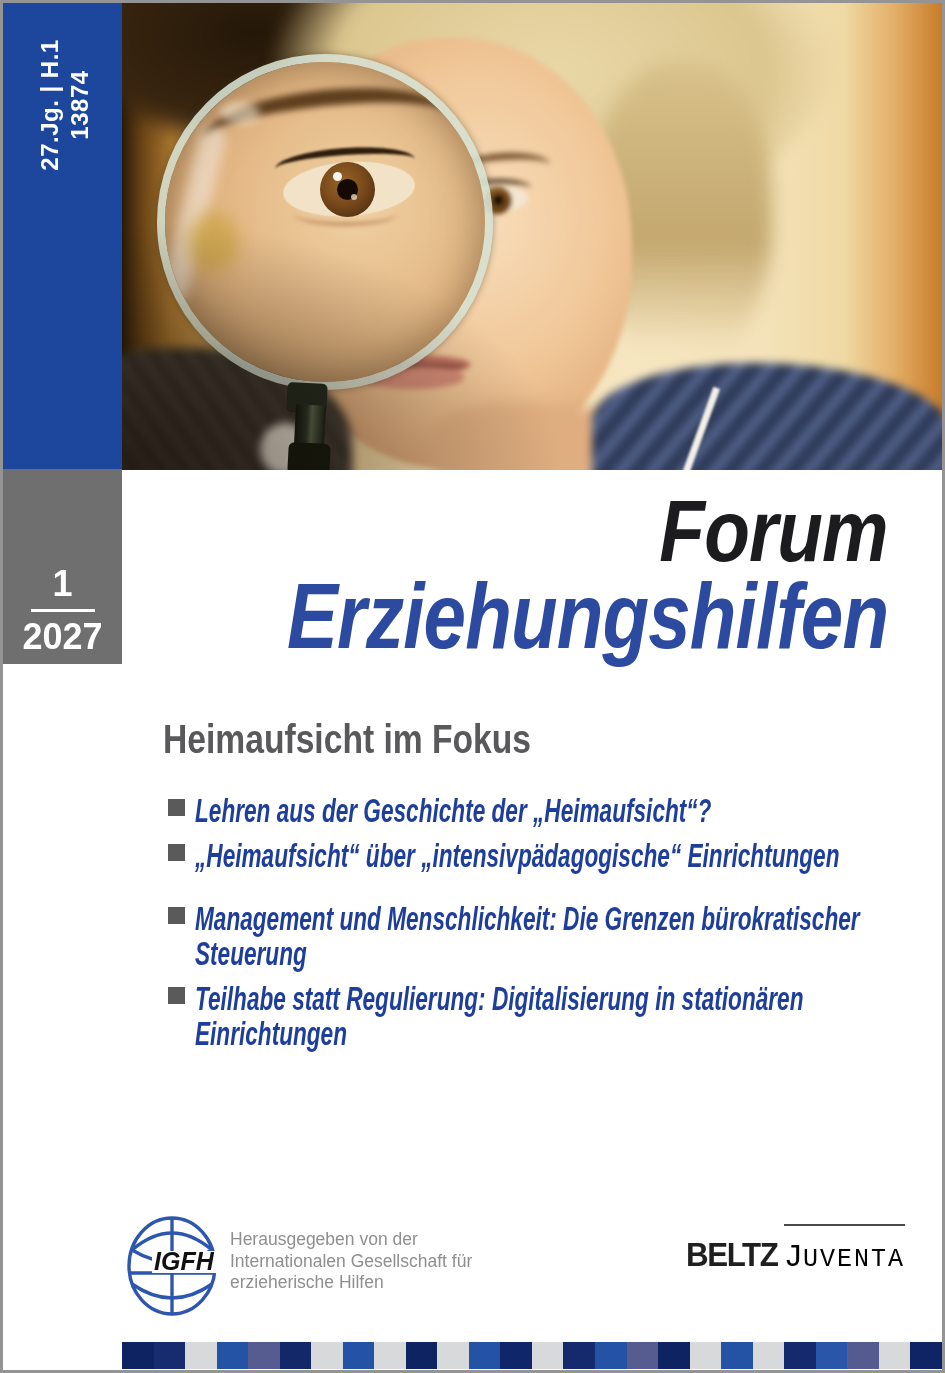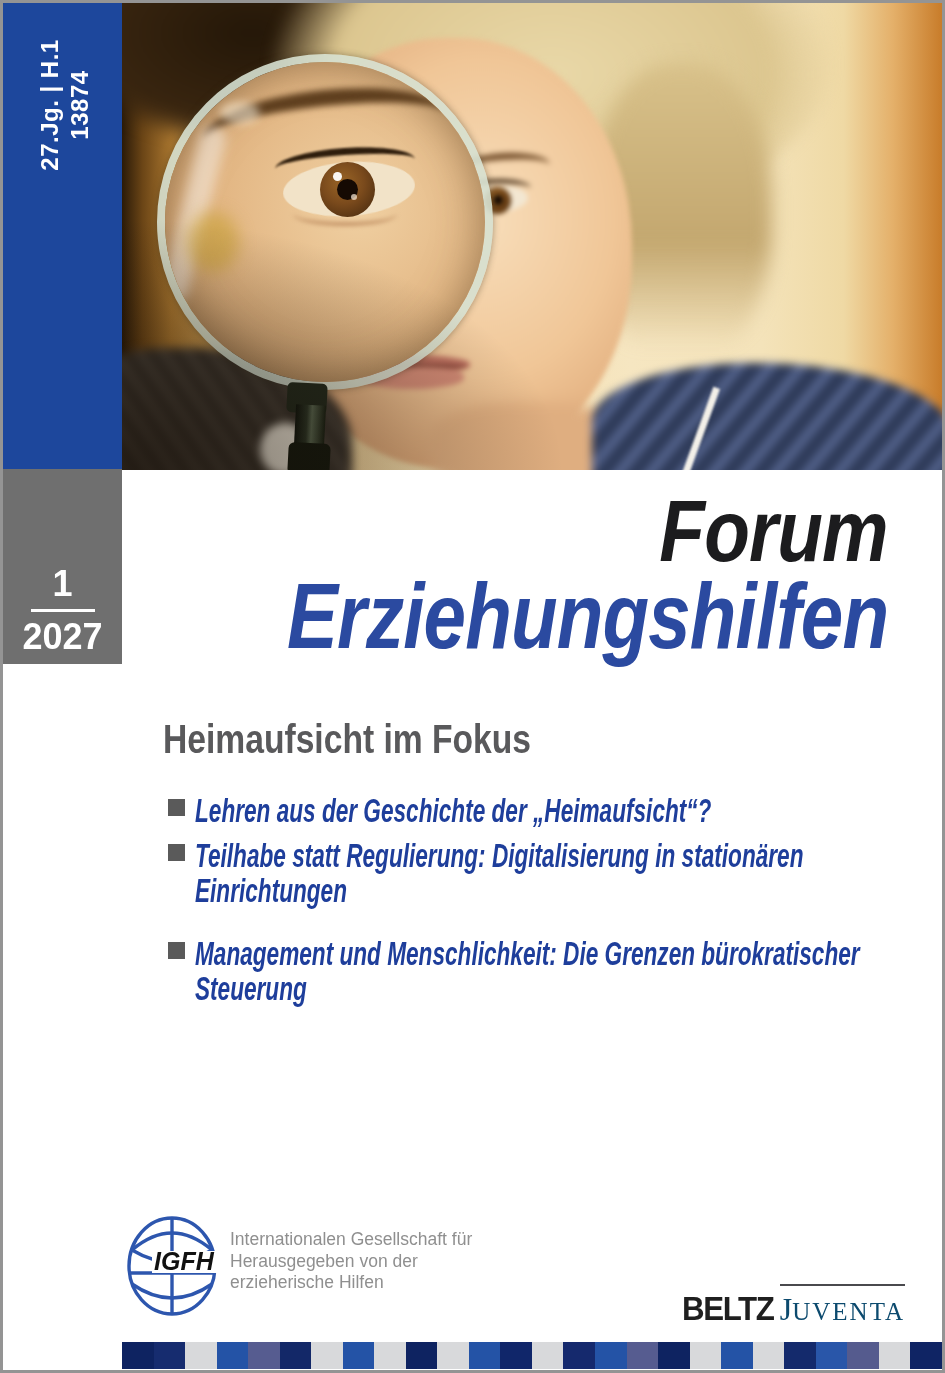--- a/index.html
+++ b/index.html
@@ -92,23 +92,23 @@
   .toc-item{position:relative;margin-bottom:10px;font-style:italic;}
   .toc-item.gap{margin-top:28px;}
   .bullet{position:absolute;left:0;top:6px;width:17px;height:17px;background:var(--bullet_gray,#5a5a5a);}
   .toc-text{margin-left:27px;width:1150px;font-size:34px;line-height:35px;font-weight:bold;
     color:var(--toc_blue,#1e3e9b);transform:scaleX(.665);transform-origin:0 0;white-space:pre-line;}
 
   
   .igfh{position:absolute;left:126px;top:1214px;width:94px;height:104px;}
   .pub-lines{position:absolute;left:230px;top:1229px;font-size:17.5px;line-height:21.5px;
     color:var(--publisher_gray,#8f8f8f);}
-  .beltz-block{position:absolute;right:40px;top:1284px;display:flex;align-items:baseline;}
+  .beltz-block{position:absolute;right:40px;top:1224px;display:flex;align-items:baseline;}
   .beltz{font-size:34px;font-weight:bold;letter-spacing:-1.5px;color:#1f1f1f;transform:scaleX(.92);transform-origin:100% 50%;}
-  .juventa{margin-left:6px;font-family:Liberation Serif, serif;border-top:2px solid #4a4a4e;padding-top:5px;color:#0c4a6e;white-space:nowrap;}
+  .juventa{margin-left:6px;font-family:Liberation Mono, monospace;border-top:2px solid #4a4a4e;padding-top:13px;color:#000000;white-space:nowrap;}
   .juventa .j1{font-size:32px;}
   .juventa .jrest{font-size:25px;letter-spacing:2px;}
 
   
   .stripe{position:absolute;left:122px;top:1342px;width:820px;height:27px;display:flex;z-index:40;}
   .stripe div{flex:1;height:100%;}
 </style>
 </head>
 <body>
 
@@ -174,51 +174,55 @@
 
   <h2 class="topic">Heimaufsicht im Fokus</h2>
 
   <div class="toc">
     <div class="toc-item">
       <span class="bullet"></span>
       <div class="toc-text">Lehren aus der Geschichte der „Heimaufsicht“?</div>
     </div>
 
 
-
+    <div class="toc-item">
+      <span class="bullet"></span>
+      <div class="toc-text">„Heimaufsicht“ über „intensivpädagogische“ Einrichtungen</div>
+    </div>
+
+
+    <div class="toc-item gap">
+      <span class="bullet"></span>
+      <div class="toc-text">Management und Menschlichkeit: Die Grenzen bürokratischer
+Steuerung</div>
+    </div>
 
     <div class="toc-item">
       <span class="bullet"></span>
       <div class="toc-text">Teilhabe statt Regulierung: Digitalisierung in stationären
 Einrichtungen</div>
-    </div>
-
-    <div class="toc-item gap">
-      <span class="bullet"></span>
-      <div class="toc-text">Management und Menschlichkeit: Die Grenzen bürokratischer
-Steuerung</div>
     </div>
   </div>
 
   <svg class="igfh" viewBox="0 0 94 104">
     <g fill="none" stroke="#2d56ae" stroke-width="3.4">
       <ellipse cx="46" cy="52" rx="43" ry="48"></ellipse>
       <line x1="46" y1="4" x2="46" y2="100"></line>
       <line x1="3" y1="59" x2="89" y2="59"></line>
       <path d="M6,36 Q46,2 86,36"></path>
       <path d="M6,36 Q46,60 86,36"></path>
       <path d="M6,70 Q46,98 86,70"></path>
     </g>
     <rect x="26" y="37" width="68" height="22" fill="#ffffff"></rect>
     <text x="28" y="56" font-family="Liberation Sans, sans-serif" font-size="25" font-weight="bold" font-style="italic" fill="#111111">IGFH</text>
   </svg>
 
   <div class="pub-lines">
+    <div>Herausgegeben von der</div>
     <div>Internationalen Gesellschaft für</div>
-    <div>Herausgegeben von der</div>
     <div>erzieherische Hilfen</div>
   </div>
 
   <div class="beltz-block">
     <span class="beltz">BELTZ</span>
     <span class="juventa"><span class="j1">J</span><span class="jrest">UVENTA</span></span>
   </div>
 
   <div class="stripe">
       <div style="background: rgb(14, 35, 97);"></div>

